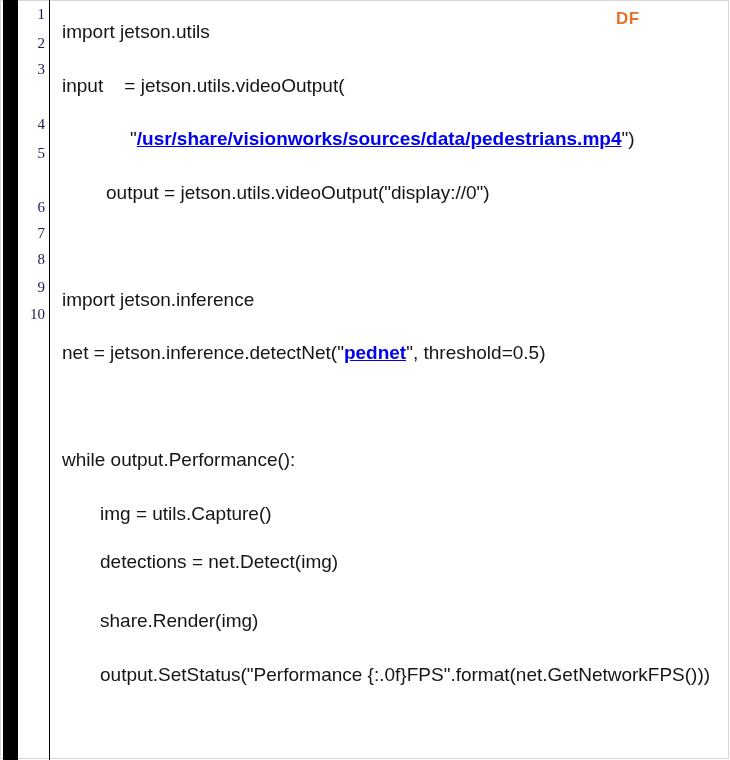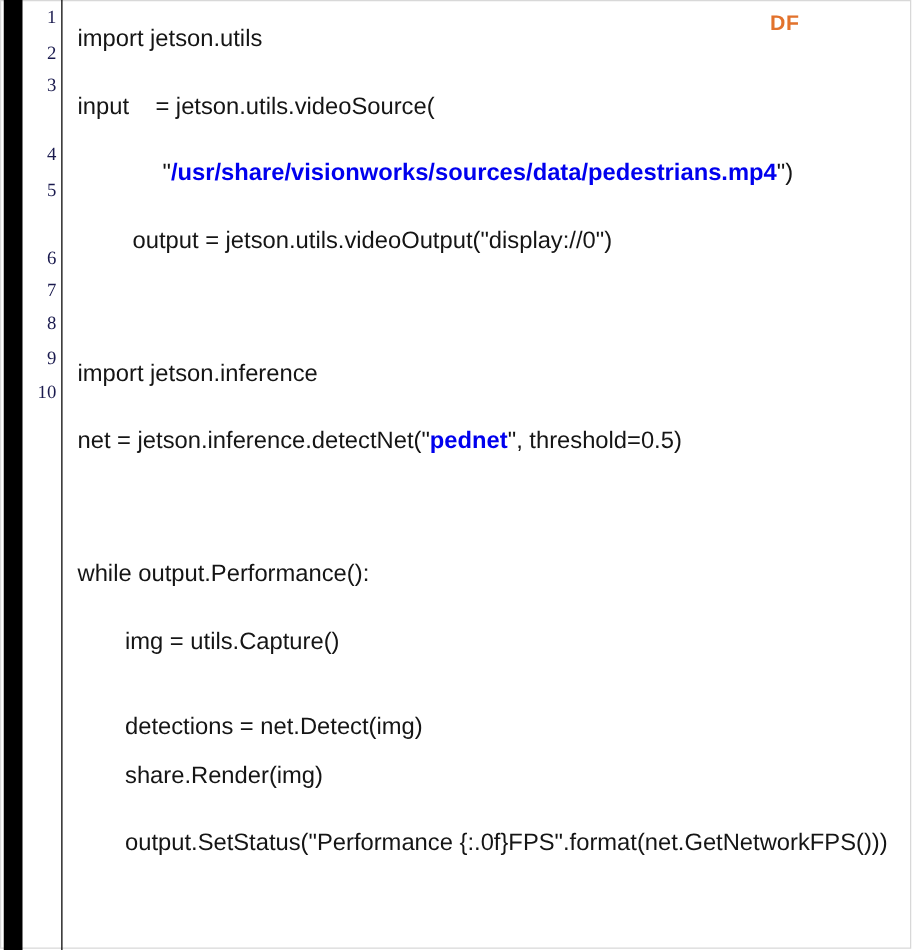--- a/index.html
+++ b/index.html
@@ -74,20 +74,21 @@
     position: absolute;
     font-family: "Liberation Sans", sans-serif;
     font-size: 19px;
     color: #151515;
     white-space: pre;
     line-height: 1;
   }
   .tok-link {
     color: #0000ee;
     font-weight: bold;
+    text-decoration: underline;
     margin-top: 40px;
   }
   .watermark {
     position: absolute;
     font-family: "Liberation Sans", sans-serif;
     font-size: 17px;
     font-weight: bold;
     color: #e2722c;
     letter-spacing: 0.5px;
     white-space: nowrap;
@@ -114,27 +115,27 @@
       <div class="line-number" style="top: 226px; color: rgb(26, 26, 78);">7</div>
       <div class="line-number" style="top: 252px; color: rgb(26, 26, 78);">8</div>
       <div class="line-number" style="top: 280px; color: rgb(26, 26, 78);">9</div>
       <div class="line-number" style="top: 307px; color: rgb(26, 26, 78);">10</div>
     </div>
 
   <div class="gutter-rule"></div>
 
   <div class="code-area">
       <div class="code-line" style="left: 12px; top: 22px; color: rgb(21, 21, 21);"><span>import jetson.utils</span></div>
-      <div class="code-line" style="left: 12px; top: 76px; color: rgb(21, 21, 21);"><span>input    = jetson.utils.videoSource(</span></div>
+      <div class="code-line" style="left: 12px; top: 76px; color: rgb(21, 21, 21);"><span>input    = jetson.utils.videoOutput(</span></div>
       <div class="code-line" style="left: 80px; top: 129px; color: rgb(21, 21, 21);"><span>"</span><span class="tok-link" style="color: rgb(0, 0, 238);">/usr/share/visionworks/sources/data/pedestrians.mp4</span><span>")</span></div>
       <div class="code-line" style="left: 12px; top: 183px; color: rgb(21, 21, 21); margin-left: 44px;"><span>output = jetson.utils.videoOutput("display://0")</span></div>
       <div class="code-line" style="left: 12px; top: 290px; color: rgb(21, 21, 21);"><span>import jetson.inference</span></div>
       <div class="code-line" style="left: 12px; top: 343px; color: rgb(21, 21, 21);"><span>net = jetson.inference.detectNet("</span><span class="tok-link" style="color: rgb(0, 0, 238);">pednet</span><span>", threshold=0.5)</span></div>
       <div class="code-line" style="left: 12px; top: 450px; color: rgb(21, 21, 21);"><span>while output.Performance():</span></div>
       <div class="code-line" style="left: 50px; top: 504px; color: rgb(21, 21, 21);"><span>img = utils.Capture()</span></div>
-      <div class="code-line" style="left: 50px; top: 572px; color: rgb(21, 21, 21);"><span>detections = net.Detect(img)</span></div>
+      <div class="code-line" style="left: 50px; top: 552px; color: rgb(21, 21, 21);"><span>detections = net.Detect(img)</span></div>
       <div class="code-line" style="left: 50px; top: 611px; color: rgb(21, 21, 21);"><span>share.Render(img)</span></div>
       <div class="code-line" style="left: 50px; top: 665px; color: rgb(21, 21, 21);"><span>output.SetStatus("Performance {:.0f}FPS".format(net.GetNetworkFPS()))</span></div>
     </div>
 
   <div class="watermark" style="left: 616px; top: 10px; color: rgb(226, 114, 44);">DF</div>
 
 </div>
 
 </body></html>

